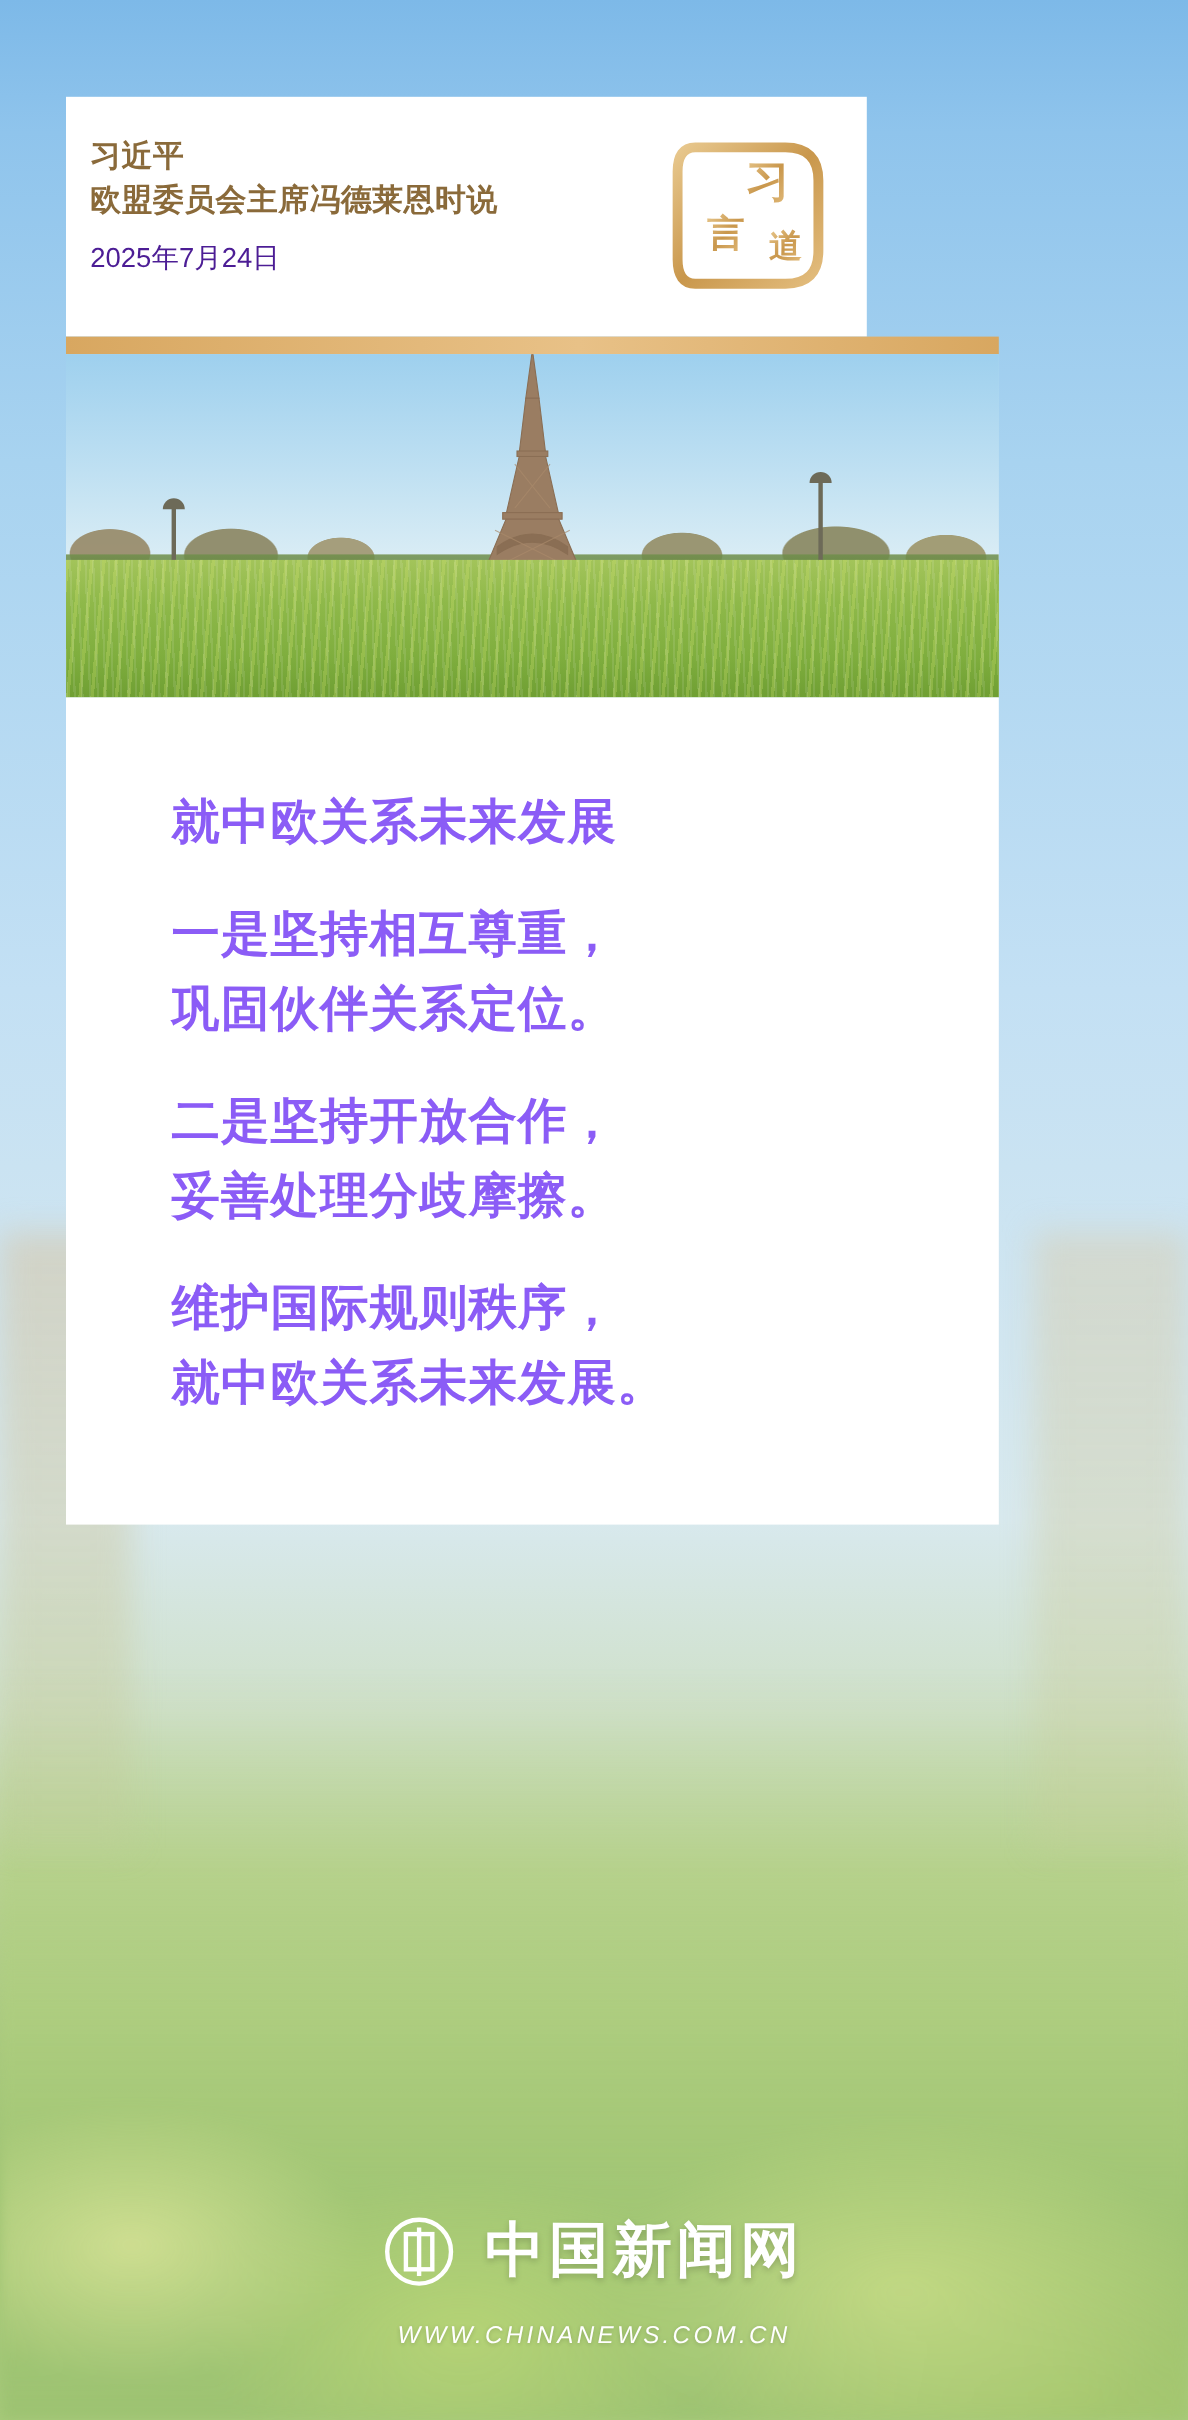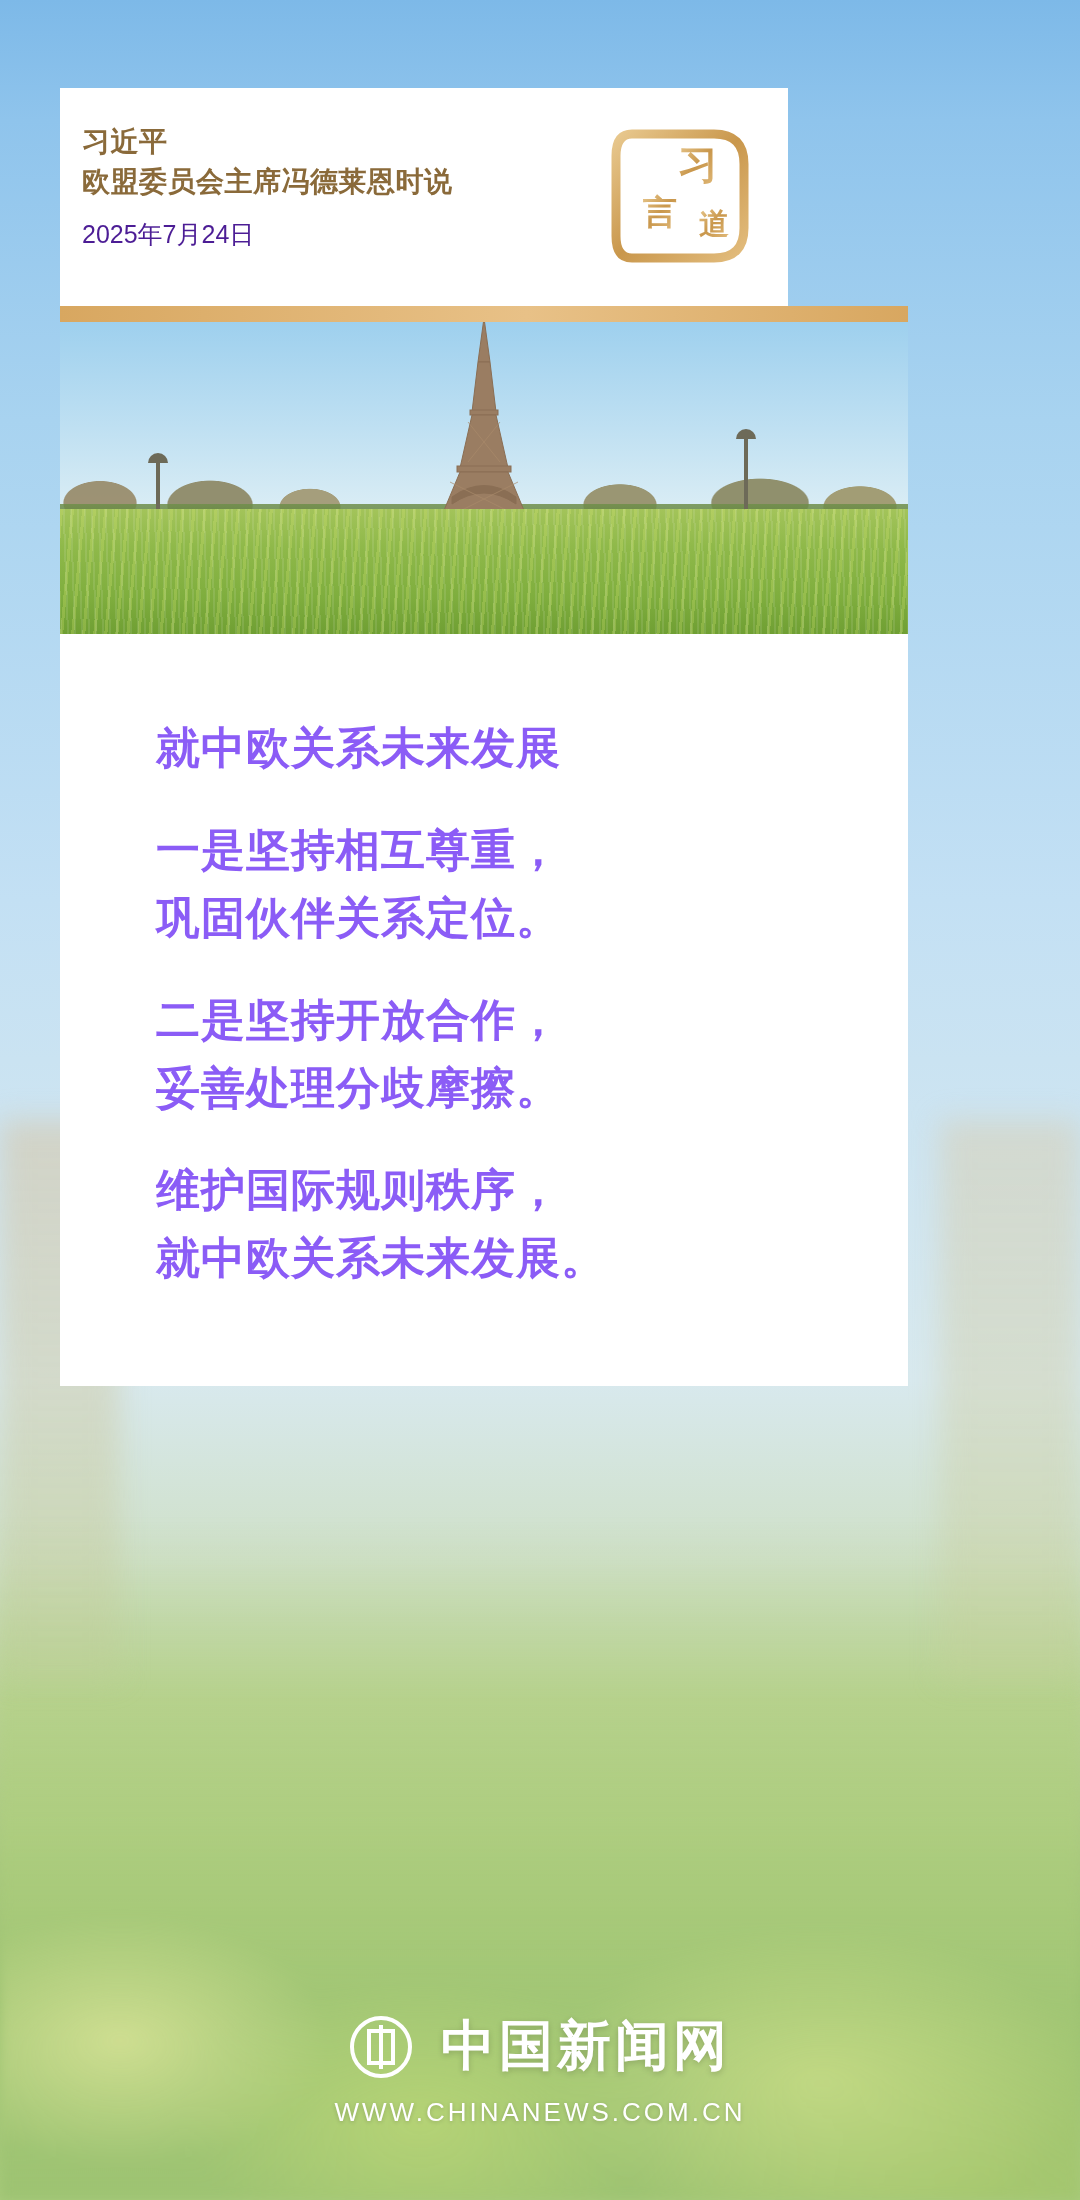--- a/index.html
+++ b/index.html
@@ -200,25 +200,26 @@
   }
   .footer-name {
     font-size: 54px;
     font-weight: 700;
     color: #ffffff;
     letter-spacing: 4px;
     text-shadow: 0 2px 6px rgba(0,0,0,0.18);
     font-family: "Liberation Serif", serif;
   }
   .footer-url {
-    margin-top: 14px;
-    font-size: 26px;
+    margin-top: 26px;
+    font-size: 22px;
     letter-spacing: 3px;
     color: #ffffff;
     text-shadow: 0 1px 4px rgba(0,0,0,0.18);
+    font-style: italic;
   }
 </style>
 </head>
 <body>
 
 <div class="poster">
 
   <div class="bg-grass"></div>
   <div class="bg-blur-left"></div>
   <div class="bg-blur-right"></div>

